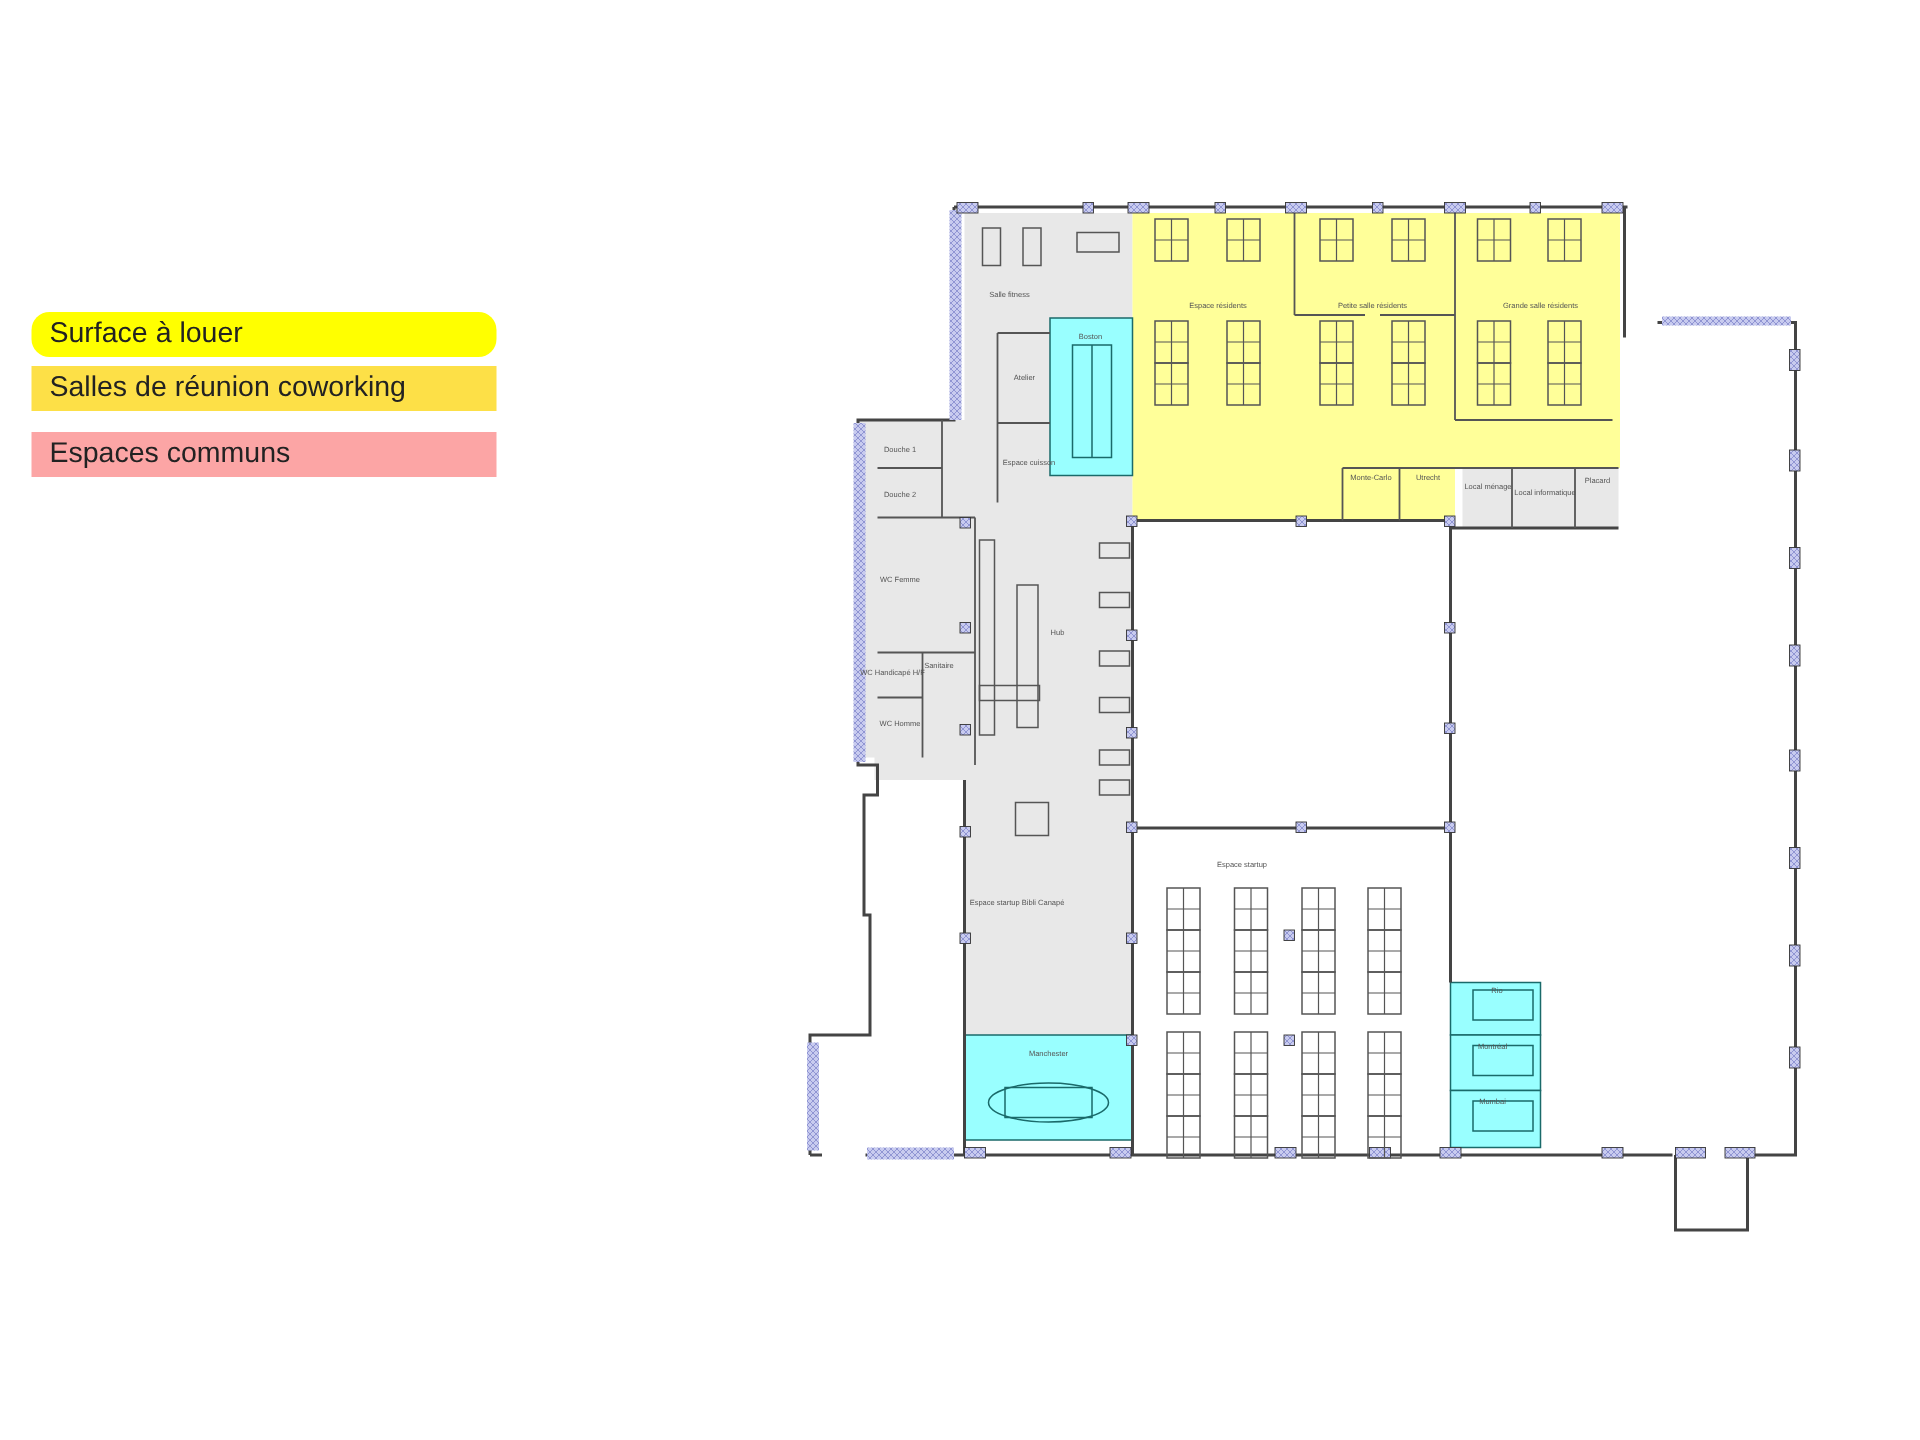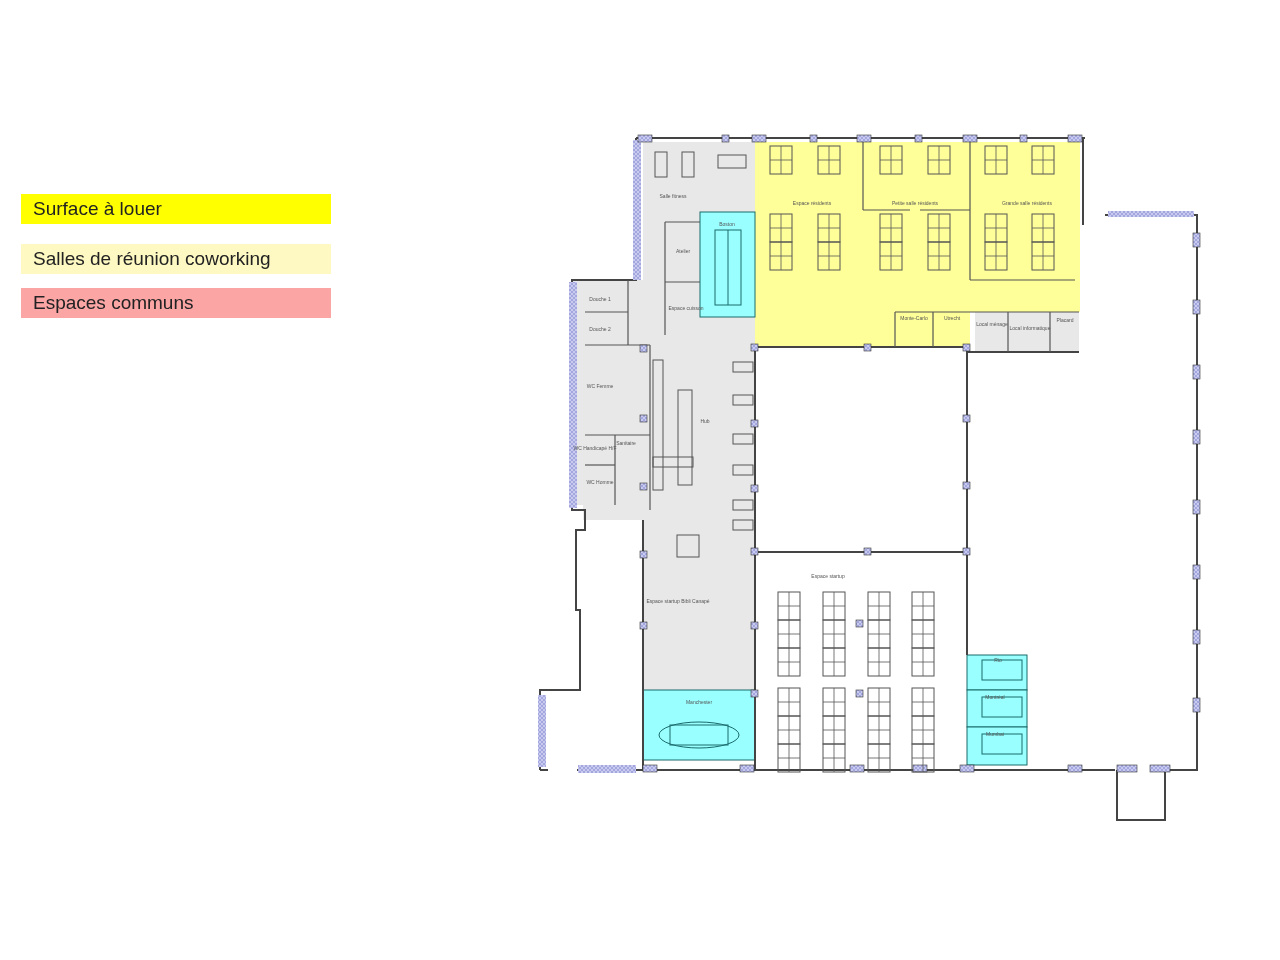--- a/index.html
+++ b/index.html
@@ -4,22 +4,22 @@
 <style>
   html,body{margin:0;padding:0;background:#fff;}
   body{width:1280px;height:960px;position:relative;overflow:hidden;font-family:"Liberation Sans",sans-serif;}
   .legend-item{position:absolute;left:21px;width:310px;height:30px;font-size:19px;line-height:30px;padding-left:12px;box-sizing:border-box;color:#222;}
   .plan{position:absolute;left:0;top:0;width:1280px;height:960px;}
   .lbl{font-family:"Liberation Sans",sans-serif;font-size:5px;fill:#555;text-anchor:middle;}
 </style>
 </head>
 <body>
 
-<div class="legend-item" style="top:194px;background:#ffff00;">Surface à louer</div>
-<div class="legend-item" style="top:244px;background:#fef9c3;">Salles de réunion coworking</div>
+<div class="legend-item" style="top:208px;background:#ffff00;border-radius:12px;">Surface à louer</div>
+<div class="legend-item" style="top:244px;background:#fde047;">Salles de réunion coworking</div>
 <div class="legend-item" style="top:288px;background:#fca5a5;">Espaces communs</div>
 
 <svg class="plan" viewBox="0 0 1280 960" xmlns="http://www.w3.org/2000/svg">
   <defs>
     <pattern id="hatch" width="4" height="4" patternUnits="userSpaceOnUse">
       <rect width="4" height="4" fill="#c8cbef"></rect>
       <path d="M0,4 L4,0 M0,0 L4,4" stroke="#8a8fd0" stroke-width="0.6"></path>
     </pattern>
     <g id="desk2">
       <rect x="0" y="0" width="22" height="28" fill="none" stroke="#555" stroke-width="1"></rect>

